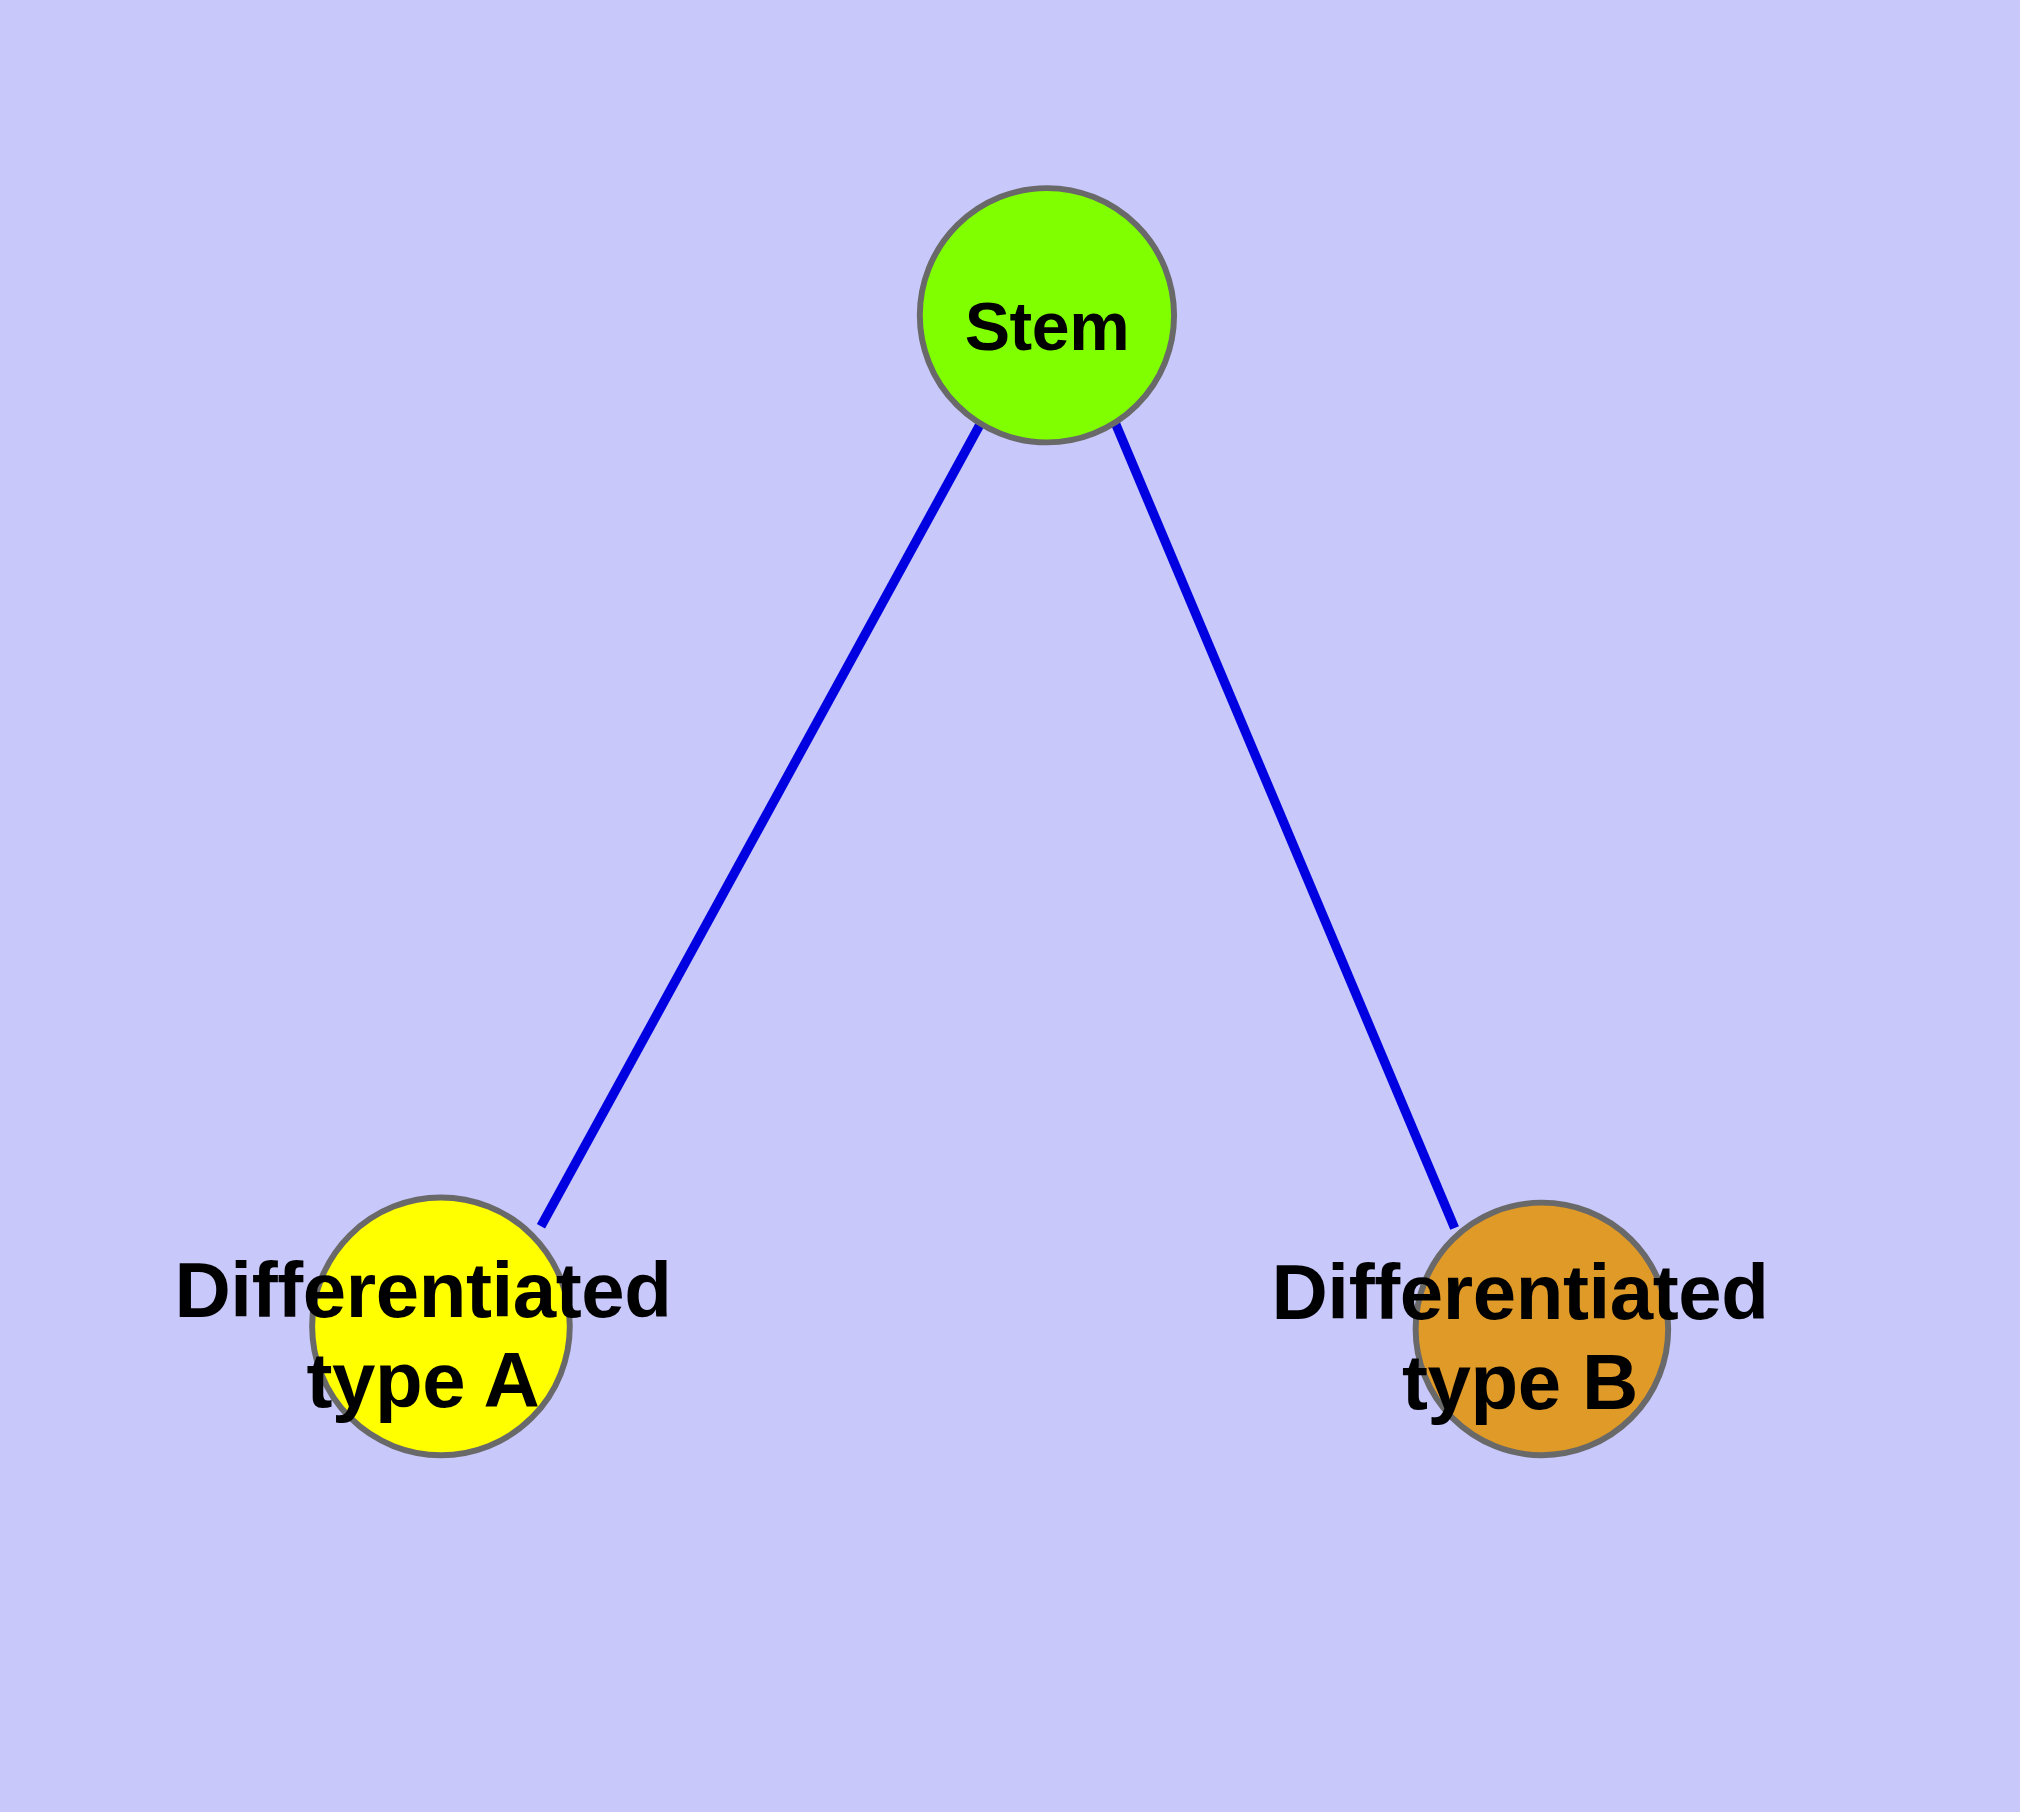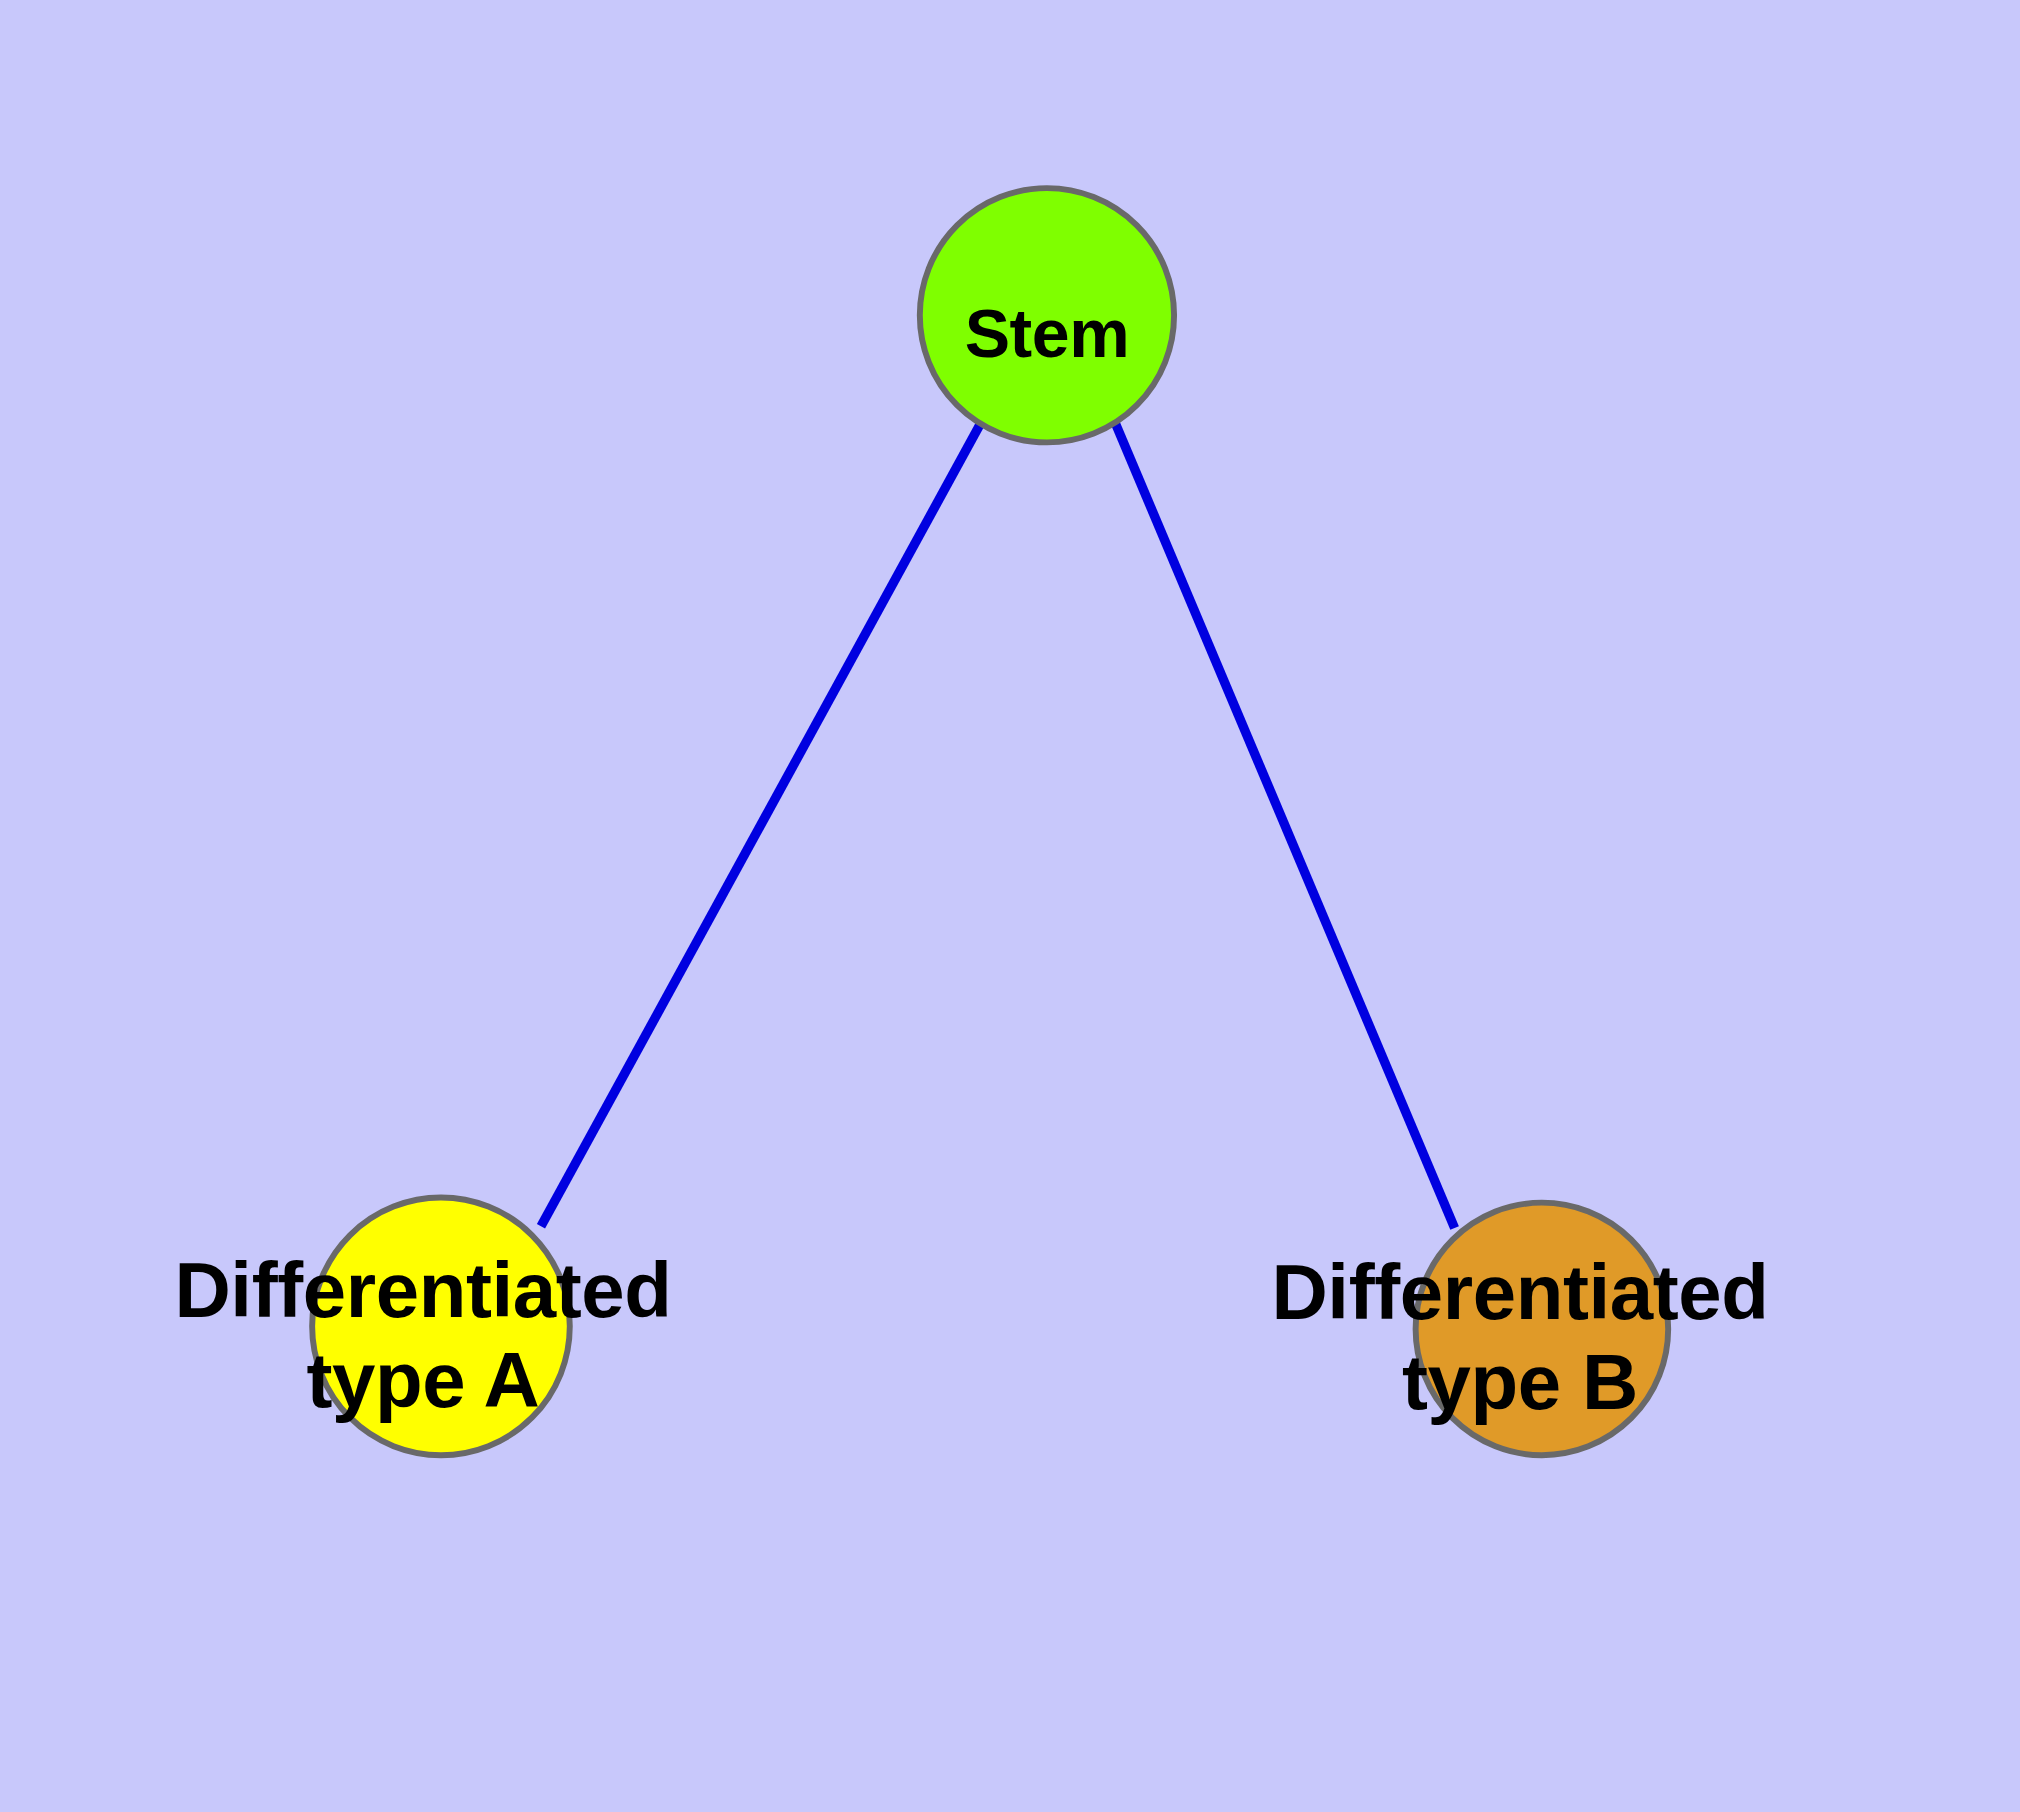--- a/index.html
+++ b/index.html
@@ -39,21 +39,21 @@
     font-weight: bold;
     text-align: center;
     line-height: 1.16;
     white-space: pre-line;
     pointer-events: none;
     letter-spacing: -0.4px;
   }
   #label-stem {
     font-size: 68px;
     left: 1047px;
-    top: 333px;
+    top: 326px;
     transform: translate(-50%, -50%);
   }
   #label-diff-a {
     font-size: 78px;
     left: 423px;
     top: 1335px;
     transform: translate(-50%, -50%);
   }
   #label-diff-b {
     font-size: 78px;

